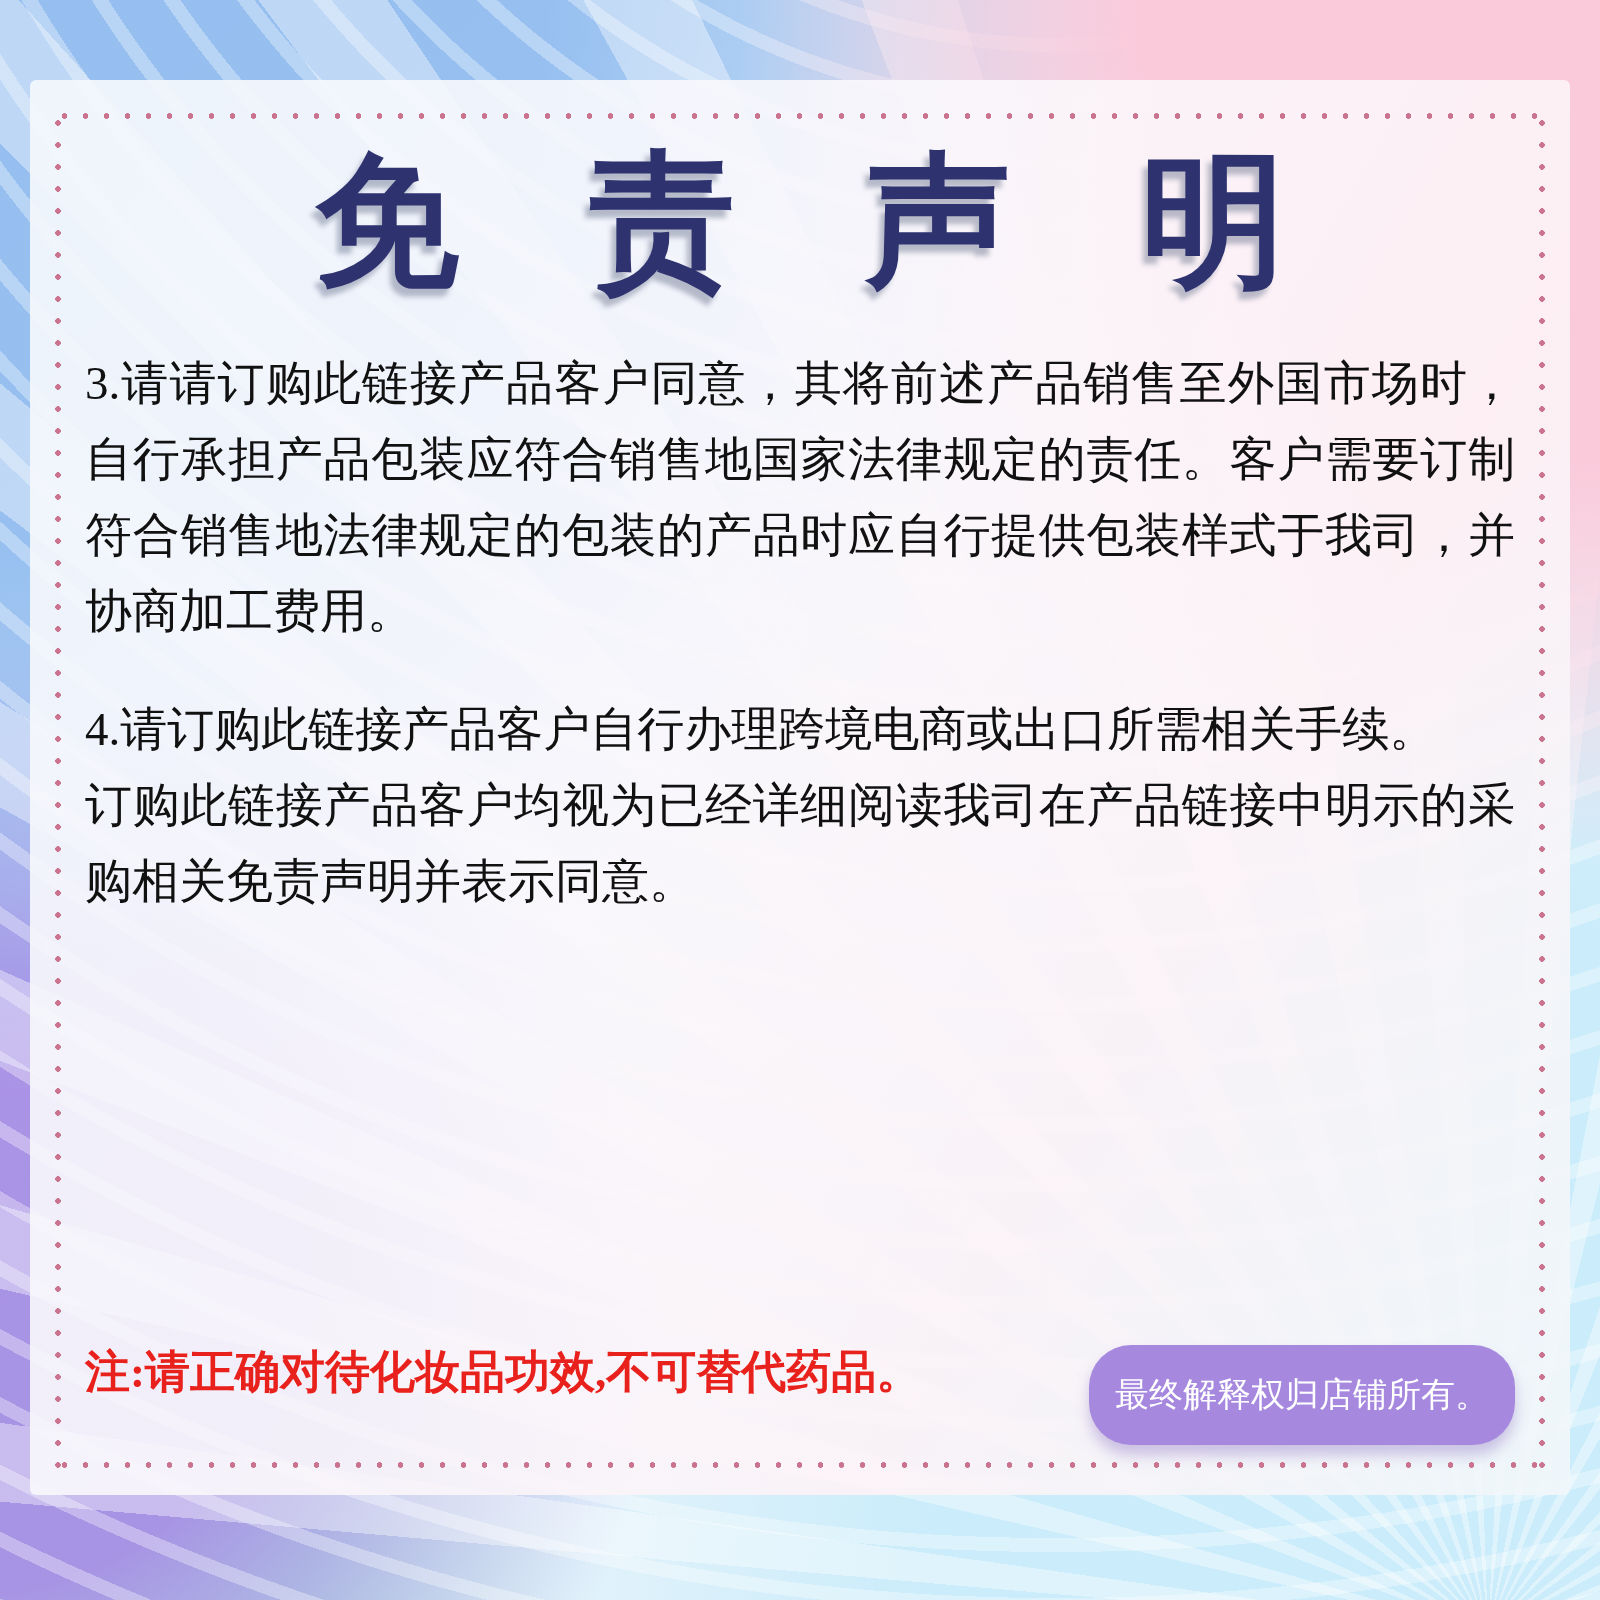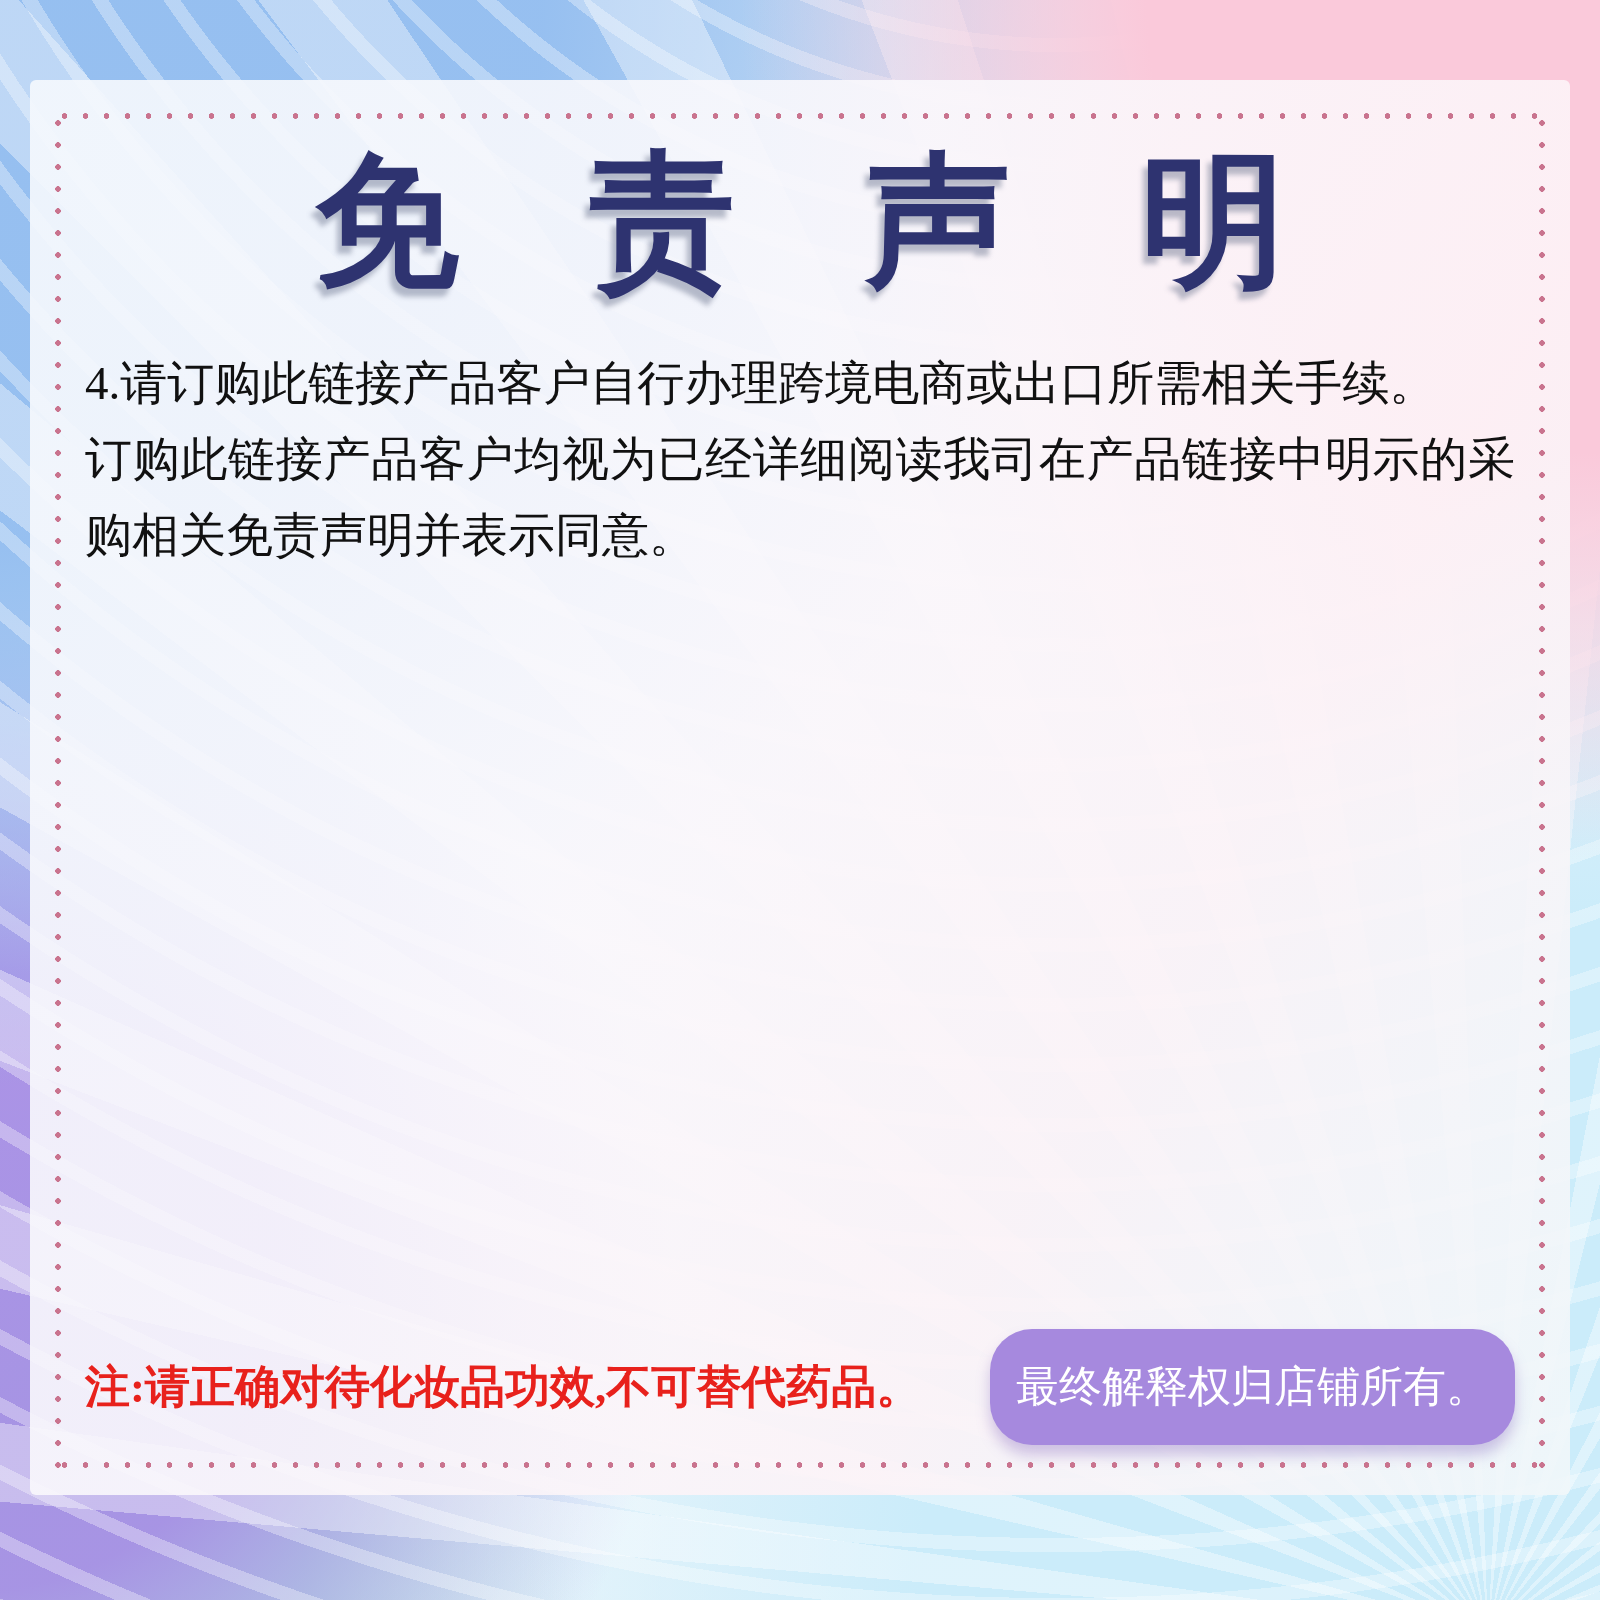--- a/index.html
+++ b/index.html
@@ -52,52 +52,53 @@
     line-height:76px;
     color:#111111;
     text-align:justify;
     white-space:pre-line;
   }
   .para:last-of-type{margin-bottom:0;}
   .bottom-row{
     margin-top:auto;
     display:flex;
     justify-content:space-between;
-    align-items:center;
+    align-items:flex-start;
   }
   .note{
     font-size:45px;
     font-weight:bold;
     color:#e8211c;
     line-height:1.2;
   }
   .badge{
     background:#a689de;
     color:#ffffff;
-    font-size:43px;
+    font-size:34px;
     line-height:84px;
     height:84px;
-    padding:16px 26px;
+    padding:8px 26px;
     border-radius:42px;
     white-space:nowrap;
     box-shadow:0 10px 14px rgba(125,95,185,0.35);
   }
 </style>
 </head>
 <body>
 
 <div class="stage">
   <div class="card">
     <div class="dots dots-h dots-top"></div>
     <div class="dots dots-h dots-bottom"></div>
     <div class="dots dots-v dots-left"></div>
     <div class="dots dots-v dots-right"></div>
 
     <h1 class="title"><span>免责声明</span></h1>
 
+    <p class="para">3.请请订购此链接产品客户同意，其将前述产品销售至外国市场时，自行承担产品包装应符合销售地国家法律规定的责任。客户需要订制符合销售地法律规定的包装的产品时应自行提供包装样式于我司，并协商加工费用。</p>
     <p class="para">4.请订购此链接产品客户自行办理跨境电商或出口所需相关手续。
 订购此链接产品客户均视为已经详细阅读我司在产品链接中明示的采购相关免责声明并表示同意。</p>
 
     <div class="bottom-row">
       <div class="note">注:请正确对待化妆品功效,不可替代药品。</div>
       <div class="badge">最终解释权归店铺所有。</div>
     </div>
   </div>
 </div>
 

